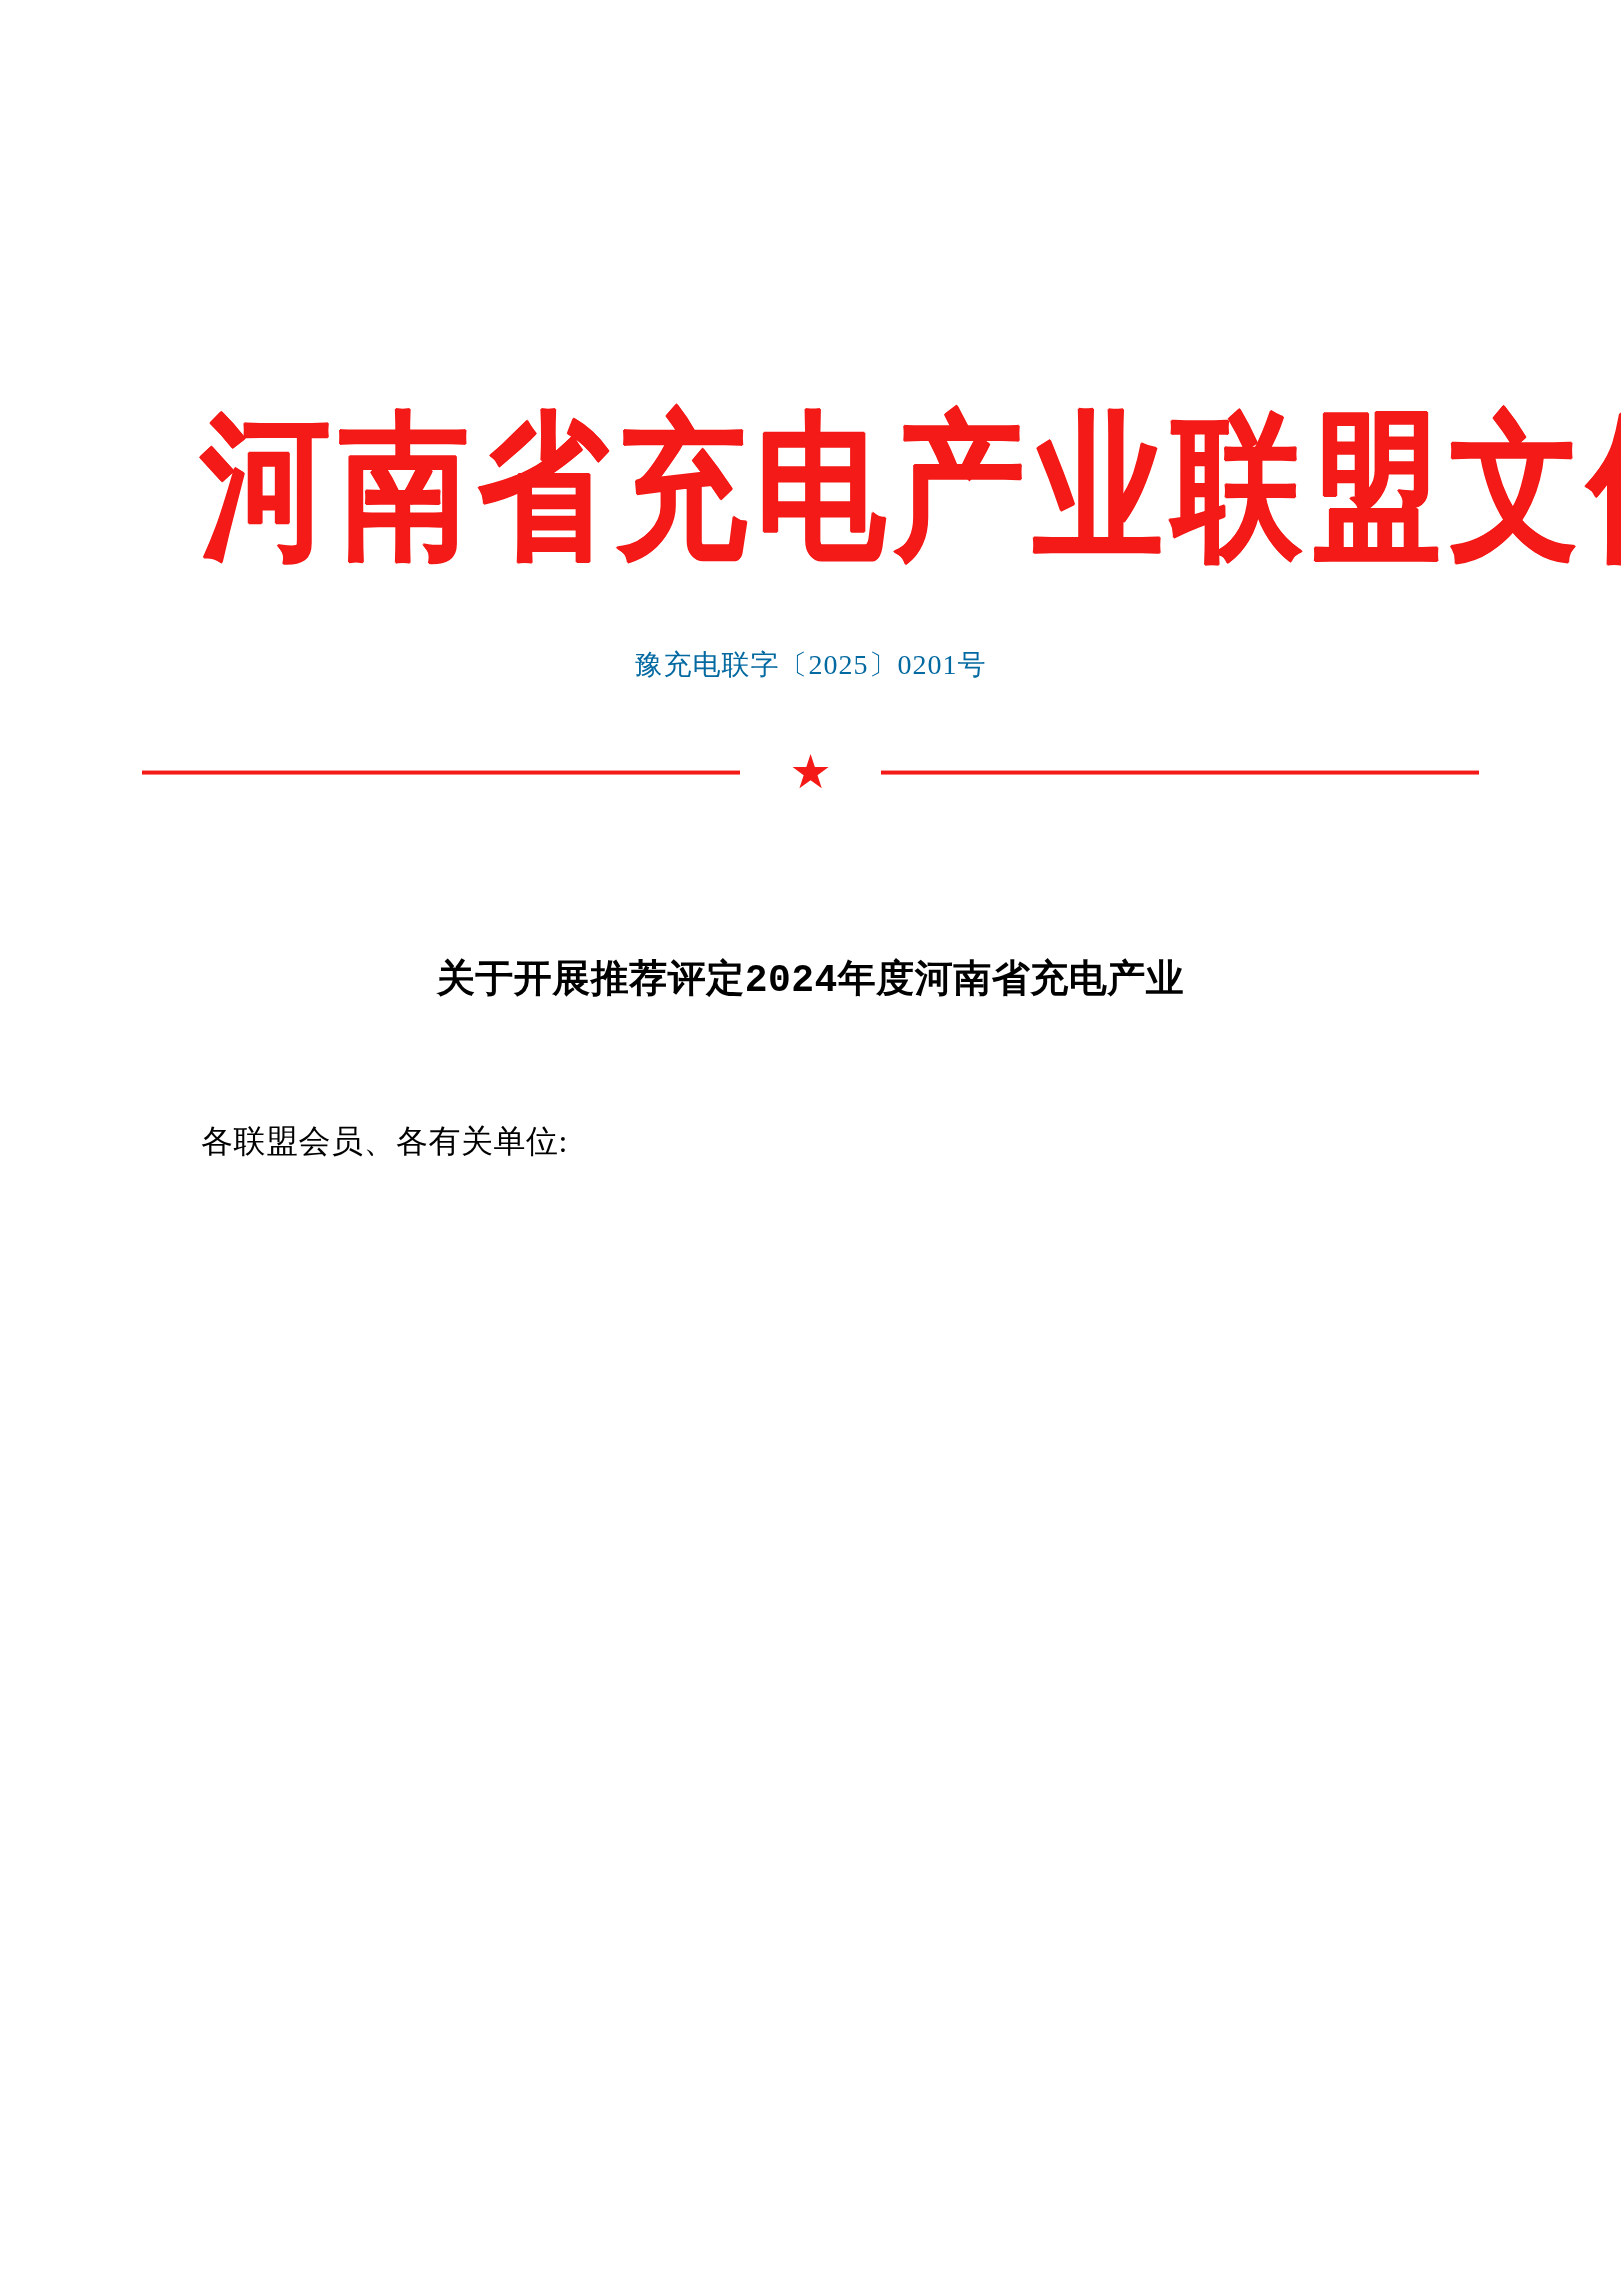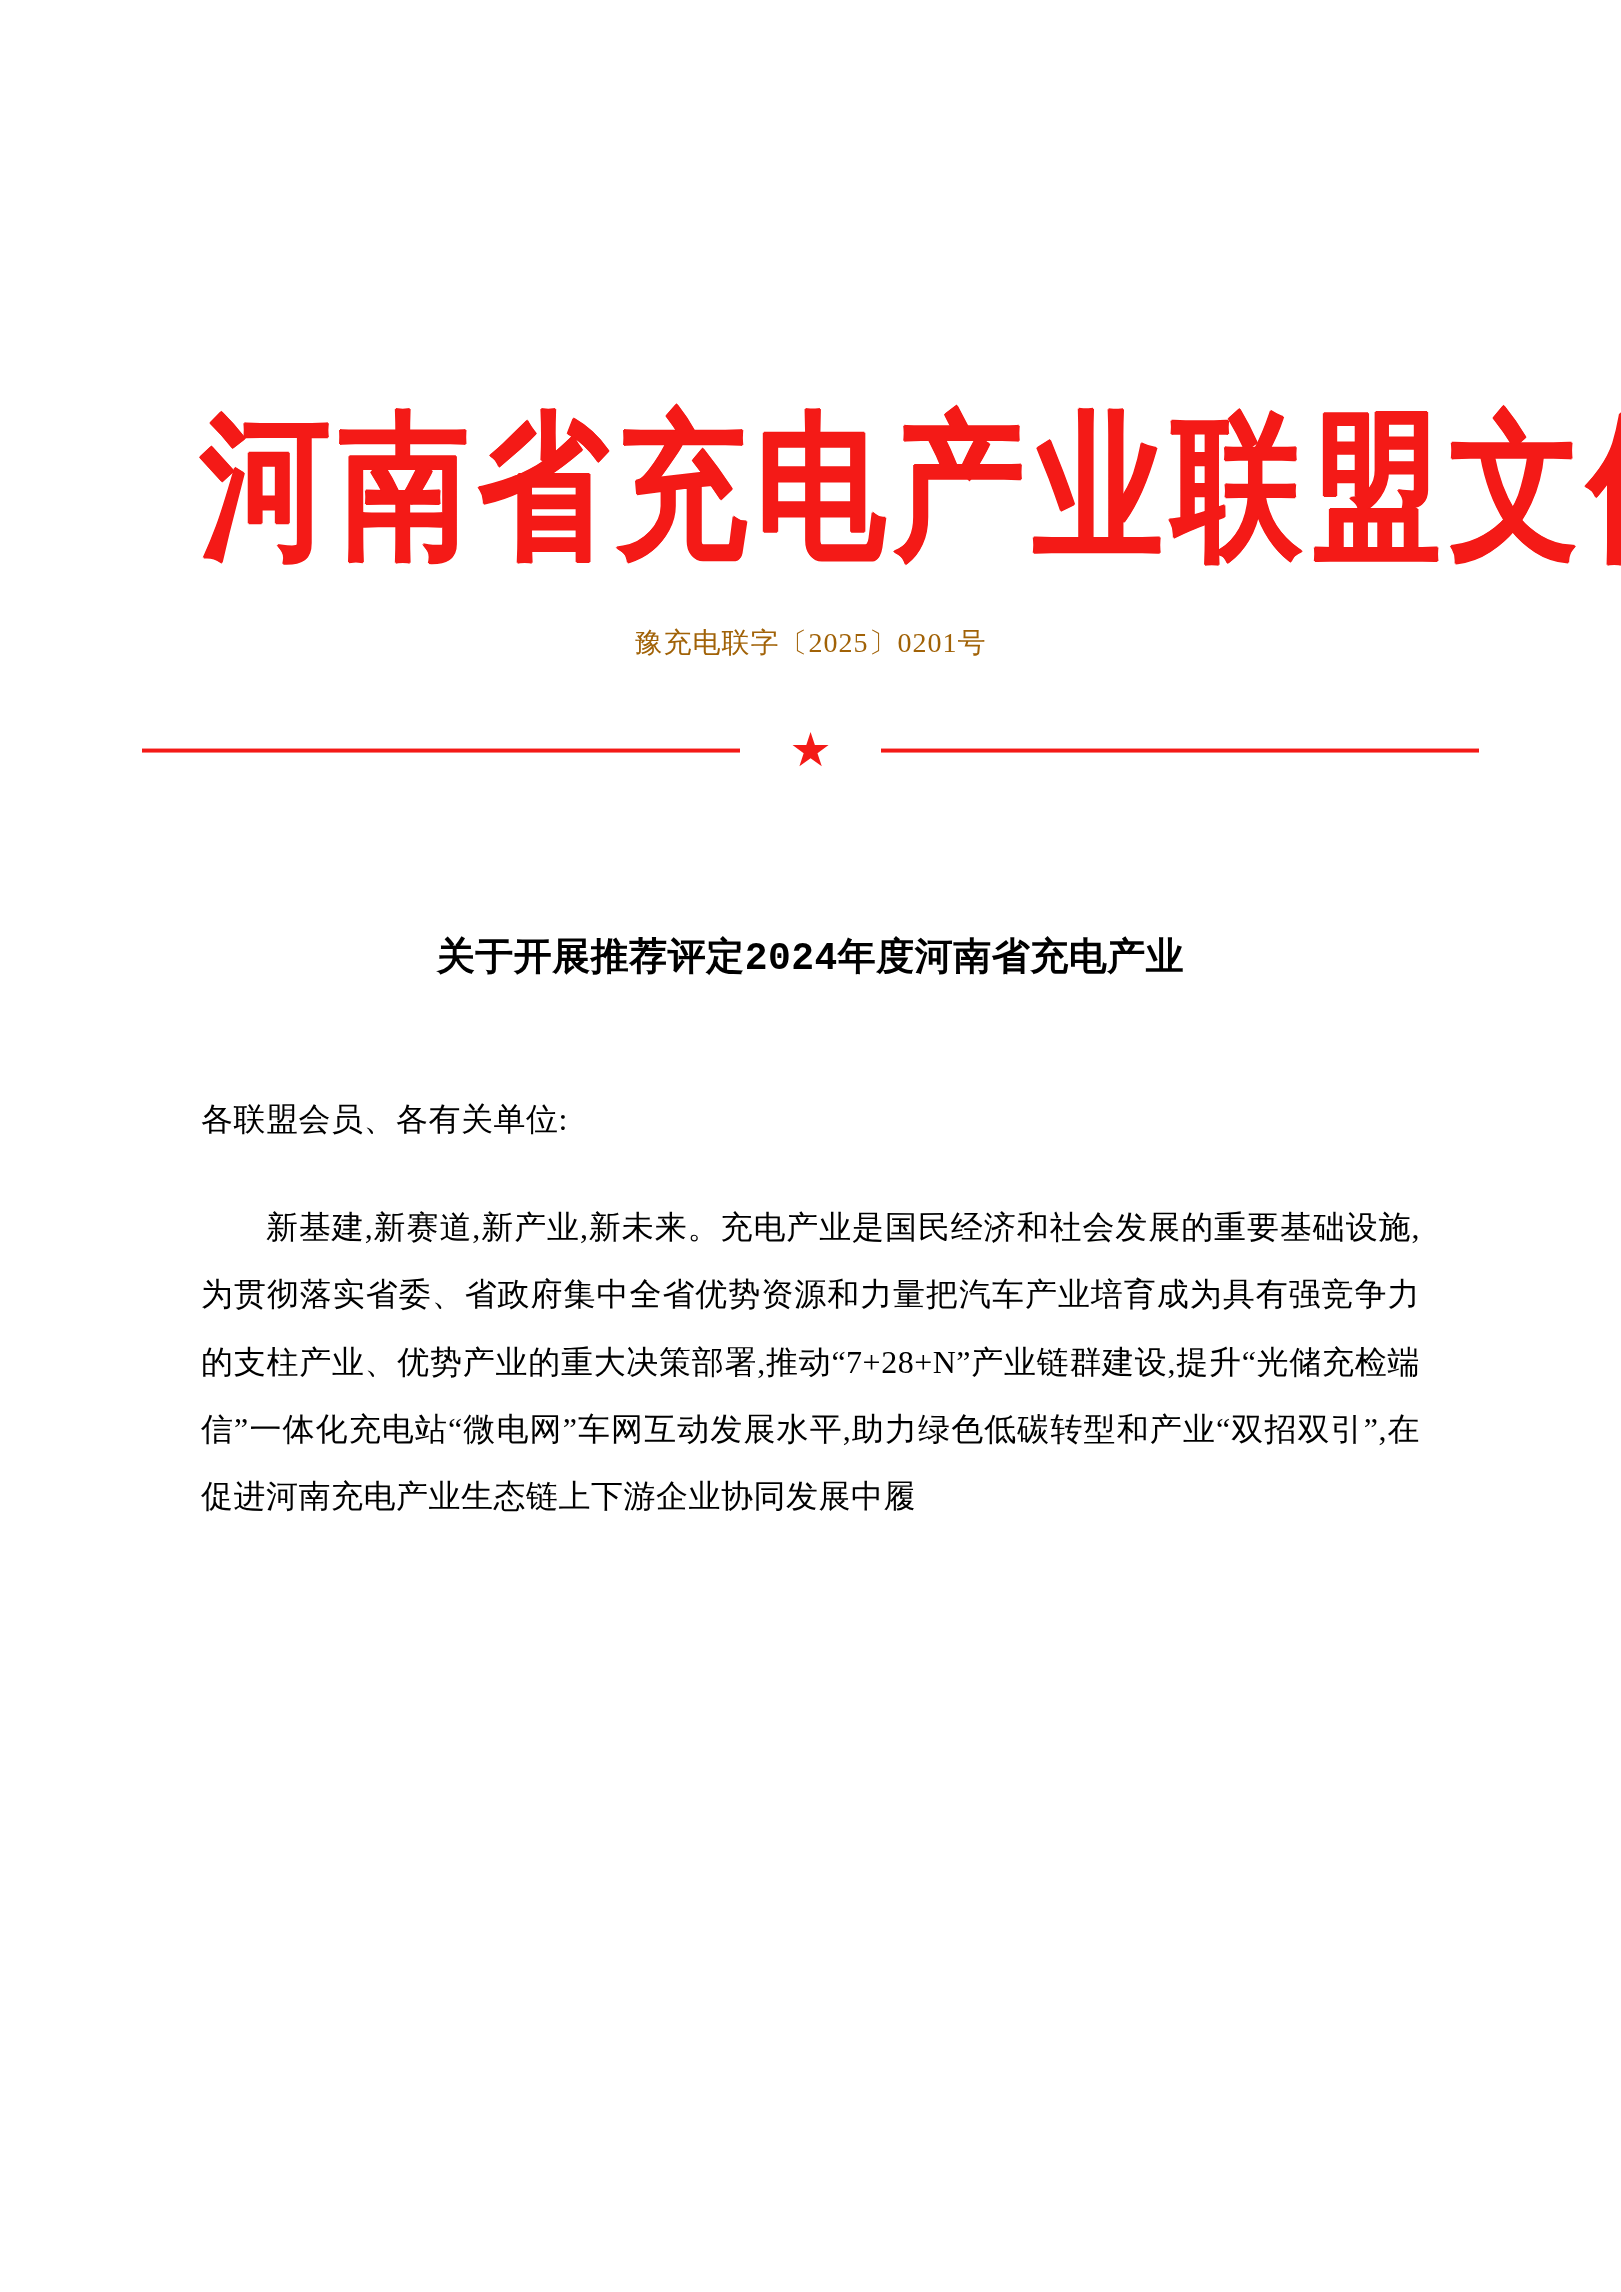--- a/index.html
+++ b/index.html
@@ -38,25 +38,25 @@
     transform: scaleY(1.22);
     transform-origin: center top;
     text-shadow:
       1px 0 0 #f41a17,
       -1px 0 0 #f41a17,
       0 1px 0 #f41a17,
       0 -1px 0 #f41a17;
   }
   
   .doc-number {
-    margin-top: 88px;
+    margin-top: 110px;
     text-align: center;
     font-size: 28px;
     letter-spacing: 1px;
-    color: #a16207;
+    color: #0369a1;
   }
   
   .red-rule {
     margin-top: 69px;
     height: 39px;
     position: relative;
     display: flex;
     align-items: center;
     justify-content: center;
   }
@@ -122,16 +122,15 @@
     <span class="star">★</span>
     <span class="bar right"></span>
   </div>
 
   <div class="doc-title">
     <span class="line">关于开展推荐评定2024年度河南省充电产业</span>
   </div>
 
   <div class="salutation">各联盟会员、各有关单位:</div>
 
-  <div class="body-par">新基建,新赛道,新产业,新未来。充电产业是国民经济和社会发展的重要基础设施,为贯彻落实省委、省政府集中全省优势资源和力量把汽车产业培育成为具有强竞争力的支柱产业、优势产业的重大决策部署,推动“7+28+N”产业链群建设,提升“光储充检端信”一体化充电站“微电网”车网互动发展水平,助力绿色低碳转型和产业“双招双引”,在促进河南充电产业生态链上下游企业协同发展中履</div>
 
 </div>
 
 
 </body></html>

